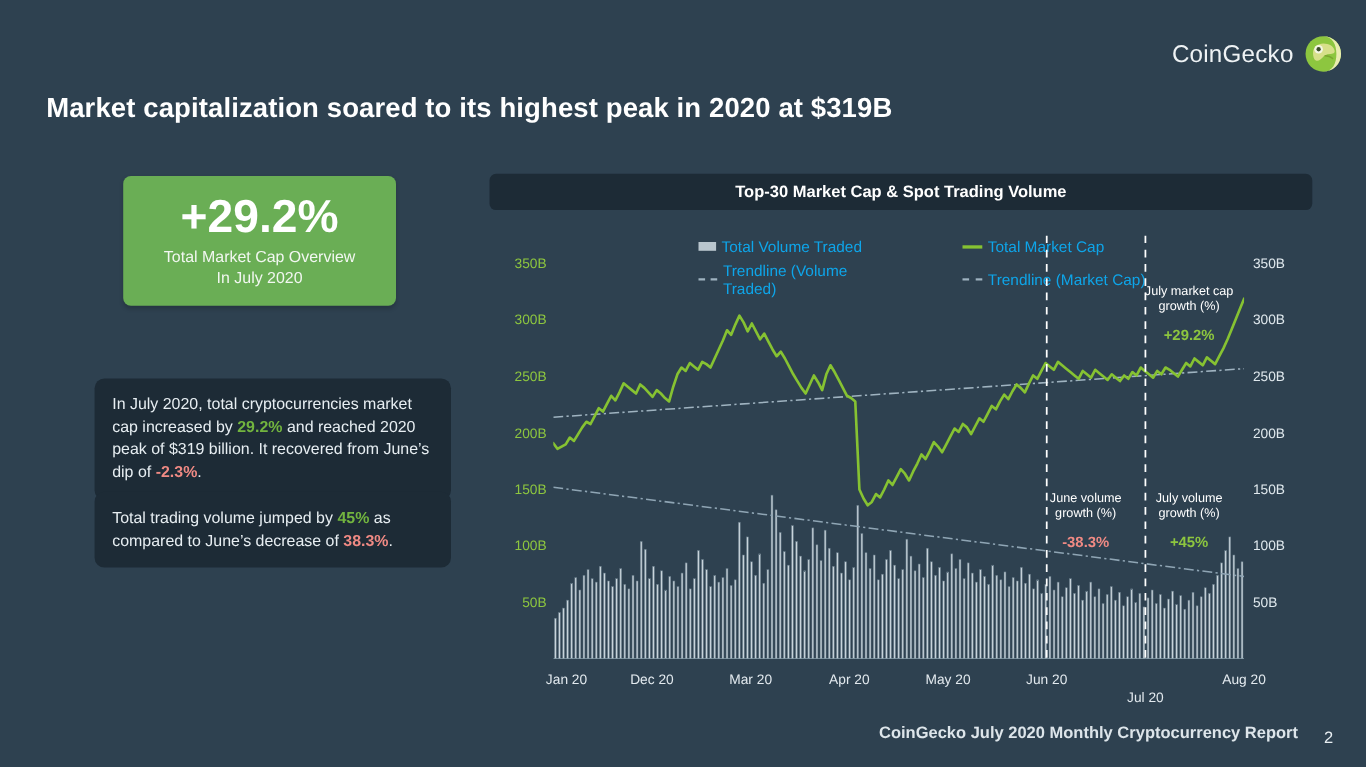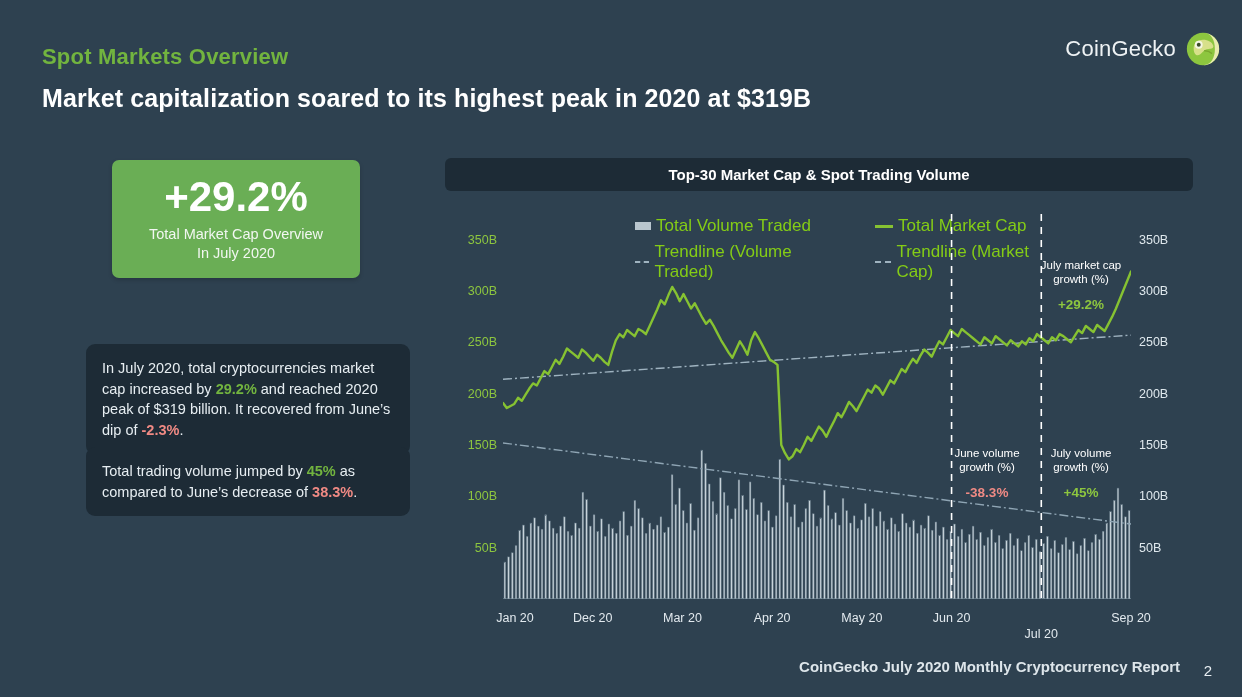--- a/index.html
+++ b/index.html
@@ -57,21 +57,21 @@
   .chart-title-bar {
     position: absolute; left: 445px; top: 158px;
     width: 748px; height: 33px;
     background: #1d2b36; border-radius: 6px;
     display: flex; align-items: center; justify-content: center;
   }
   .chart-title { font-size: 15px; font-weight: bold; color: #ffffff; }
 
   .chart-area { position: absolute; left: 445px; top: 196px; width: 748px; height: 445px; }
 
-  .legend { position: absolute; left: 190px; top: 20px; width: 420px; font-size: 17px; color: #84cc16; }
+  .legend { position: absolute; left: 190px; top: 20px; width: 420px; font-size: 14px; color: #0ea5e9; }
   .legend-row { display: flex; gap: 60px; margin-bottom: 6px; }
   .legend-item { display: flex; align-items: center; gap: 5px; width: 180px; }
   .sw-bar { width: 16px; height: 8px; background: #b9c6ce; display:inline-block; }
   .sw-line { width: 18px; height: 3px; background: #86c232; display:inline-block; }
   .sw-dash { width: 18px; height: 0; border-top: 2px dashed #9fb3c0; display:inline-block; }
 
   .axis { position: absolute; font-size: 12.5px; }
   .axis-left { left: 0; width: 52px; text-align: right; color: #8dc63f; }
   .axis-right { left: 694px; width: 54px; text-align: left; color: #dfe8ed; }
   .axis span { position: absolute; right: 0; transform: translateY(-50%); display: block; width: 100%; }
@@ -101,21 +101,20 @@
     position: absolute; right: 62px; bottom: 22px;
     font-size: 15px; font-weight: bold; color: #dde5ea;
   }
   .pagenum { position: absolute; right: 30px; bottom: 18px; font-size: 15px; color: #e8eef2; }
 </style>
 </head>
 <body>
 
 <div class="slide">
 
-  <div class="kicker">Spot Markets Overview</div>
   <div class="headline">Market capitalization soared to its highest peak in 2020 at $319B</div>
 
   <div class="brand">
     <span class="brand-name">CoinGecko</span>
     <span>
       <svg class="gecko" viewBox="0 0 40 40">
         <circle cx="20" cy="20" r="19" fill="#8dc63f"></circle>
         <path d="M20 1a19 19 0 0 1 0 38c10 0 14-9 14-19S30 1 20 1z" fill="#e9ecb0"></path>
         <path d="M9 19c0-6 5-10 11-10 6 0 11 3 12 7 1 3-2 4-5 4-4 0-6 2-8 4-2 2-4 4-7 3-2-1-3-4-3-8z" fill="#d7e08a"></path>
         <circle cx="15" cy="15" r="4.6" fill="#f4f6e4"></circle>
@@ -372,21 +371,21 @@
     </div>
 
     <div class="xlabels" id="xlabels">
         <span style="left: 12px;">Jan 20</span>
         <span style="left: 89.7143px;">Dec 20</span>
         <span style="left: 179.429px;">Mar 20</span>
         <span style="left: 269.143px;">Apr 20</span>
         <span style="left: 358.857px;">May 20</span>
         <span style="left: 448.571px;">Jun 20</span>
         <span style="left: 538.286px; margin-top: 16px;">Jul 20</span>
-        <span style="left: 628px;">Sep 20</span>
+        <span style="left: 628px;">Aug 20</span>
       </div>
 
     <div class="anno a-jul-cap">
       <div>July market cap growth (%)</div>
       <div class="val pos">+29.2%</div>
     </div>
     <div class="anno a-jun-vol">
       <div>June volume growth (%)</div>
       <div class="val neg">-38.3%</div>
     </div>

